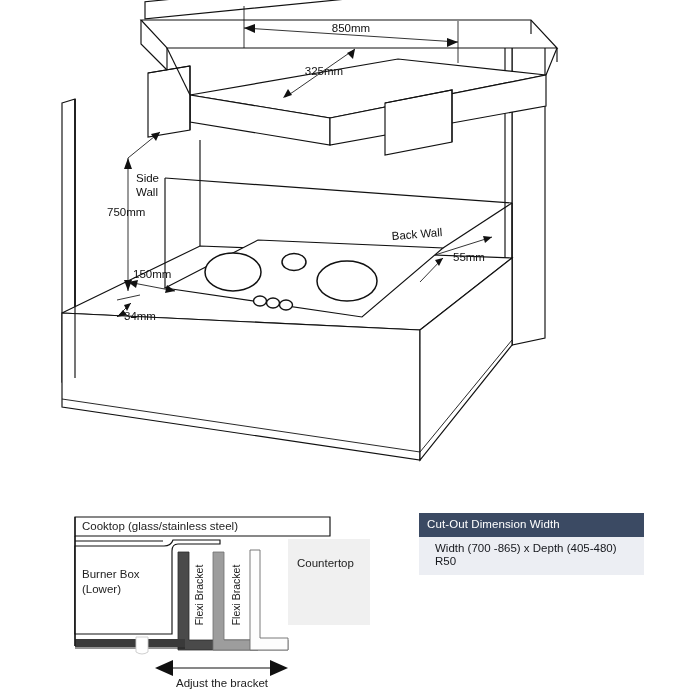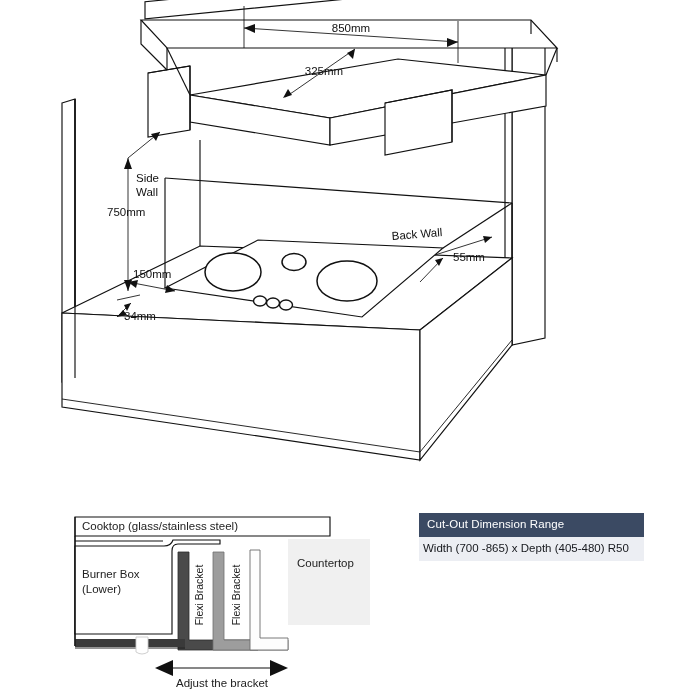--- a/index.html
+++ b/index.html
@@ -96,21 +96,21 @@
     background: #3b4a63;
     color: #ffffff;
     padding: 5px 8px 6px 8px;
     font-size: 11.5px;
     letter-spacing: 0.1px;
     line-height: 1.15;
   }
   #cutout-table .tbl-row {
     background: #eceef3;
     color: #16181d;
-    padding: 5px 8px 6px 4px;
+    padding: 5px 8px 6px 16px;
     font-size: 11.5px;
     line-height: 1.15;
   }
 </style>
 </head>
 <body>
 
 <div id="diagram-root">
 
   <svg class="main-svg" viewBox="0 0 700 700">
@@ -290,17 +290,17 @@
 
       <text class="partlabel-rot" x="0" y="0" text-anchor="middle" transform="translate(240,595) rotate(-90)">Flexi Bracket</text>
 
       <text class="partlabel" x="222" y="687" text-anchor="middle">Adjust the bracket</text>
 
     </g>
 
   </svg>
 
   <div id="cutout-table">
-    <div class="tbl-header">Cut-Out Dimension Range</div>
+    <div class="tbl-header">Cut-Out Dimension Width</div>
     <div class="tbl-row">Width (700 -865) x Depth (405-480) R50</div>
   </div>
 
 </div>
 
 </body></html>

